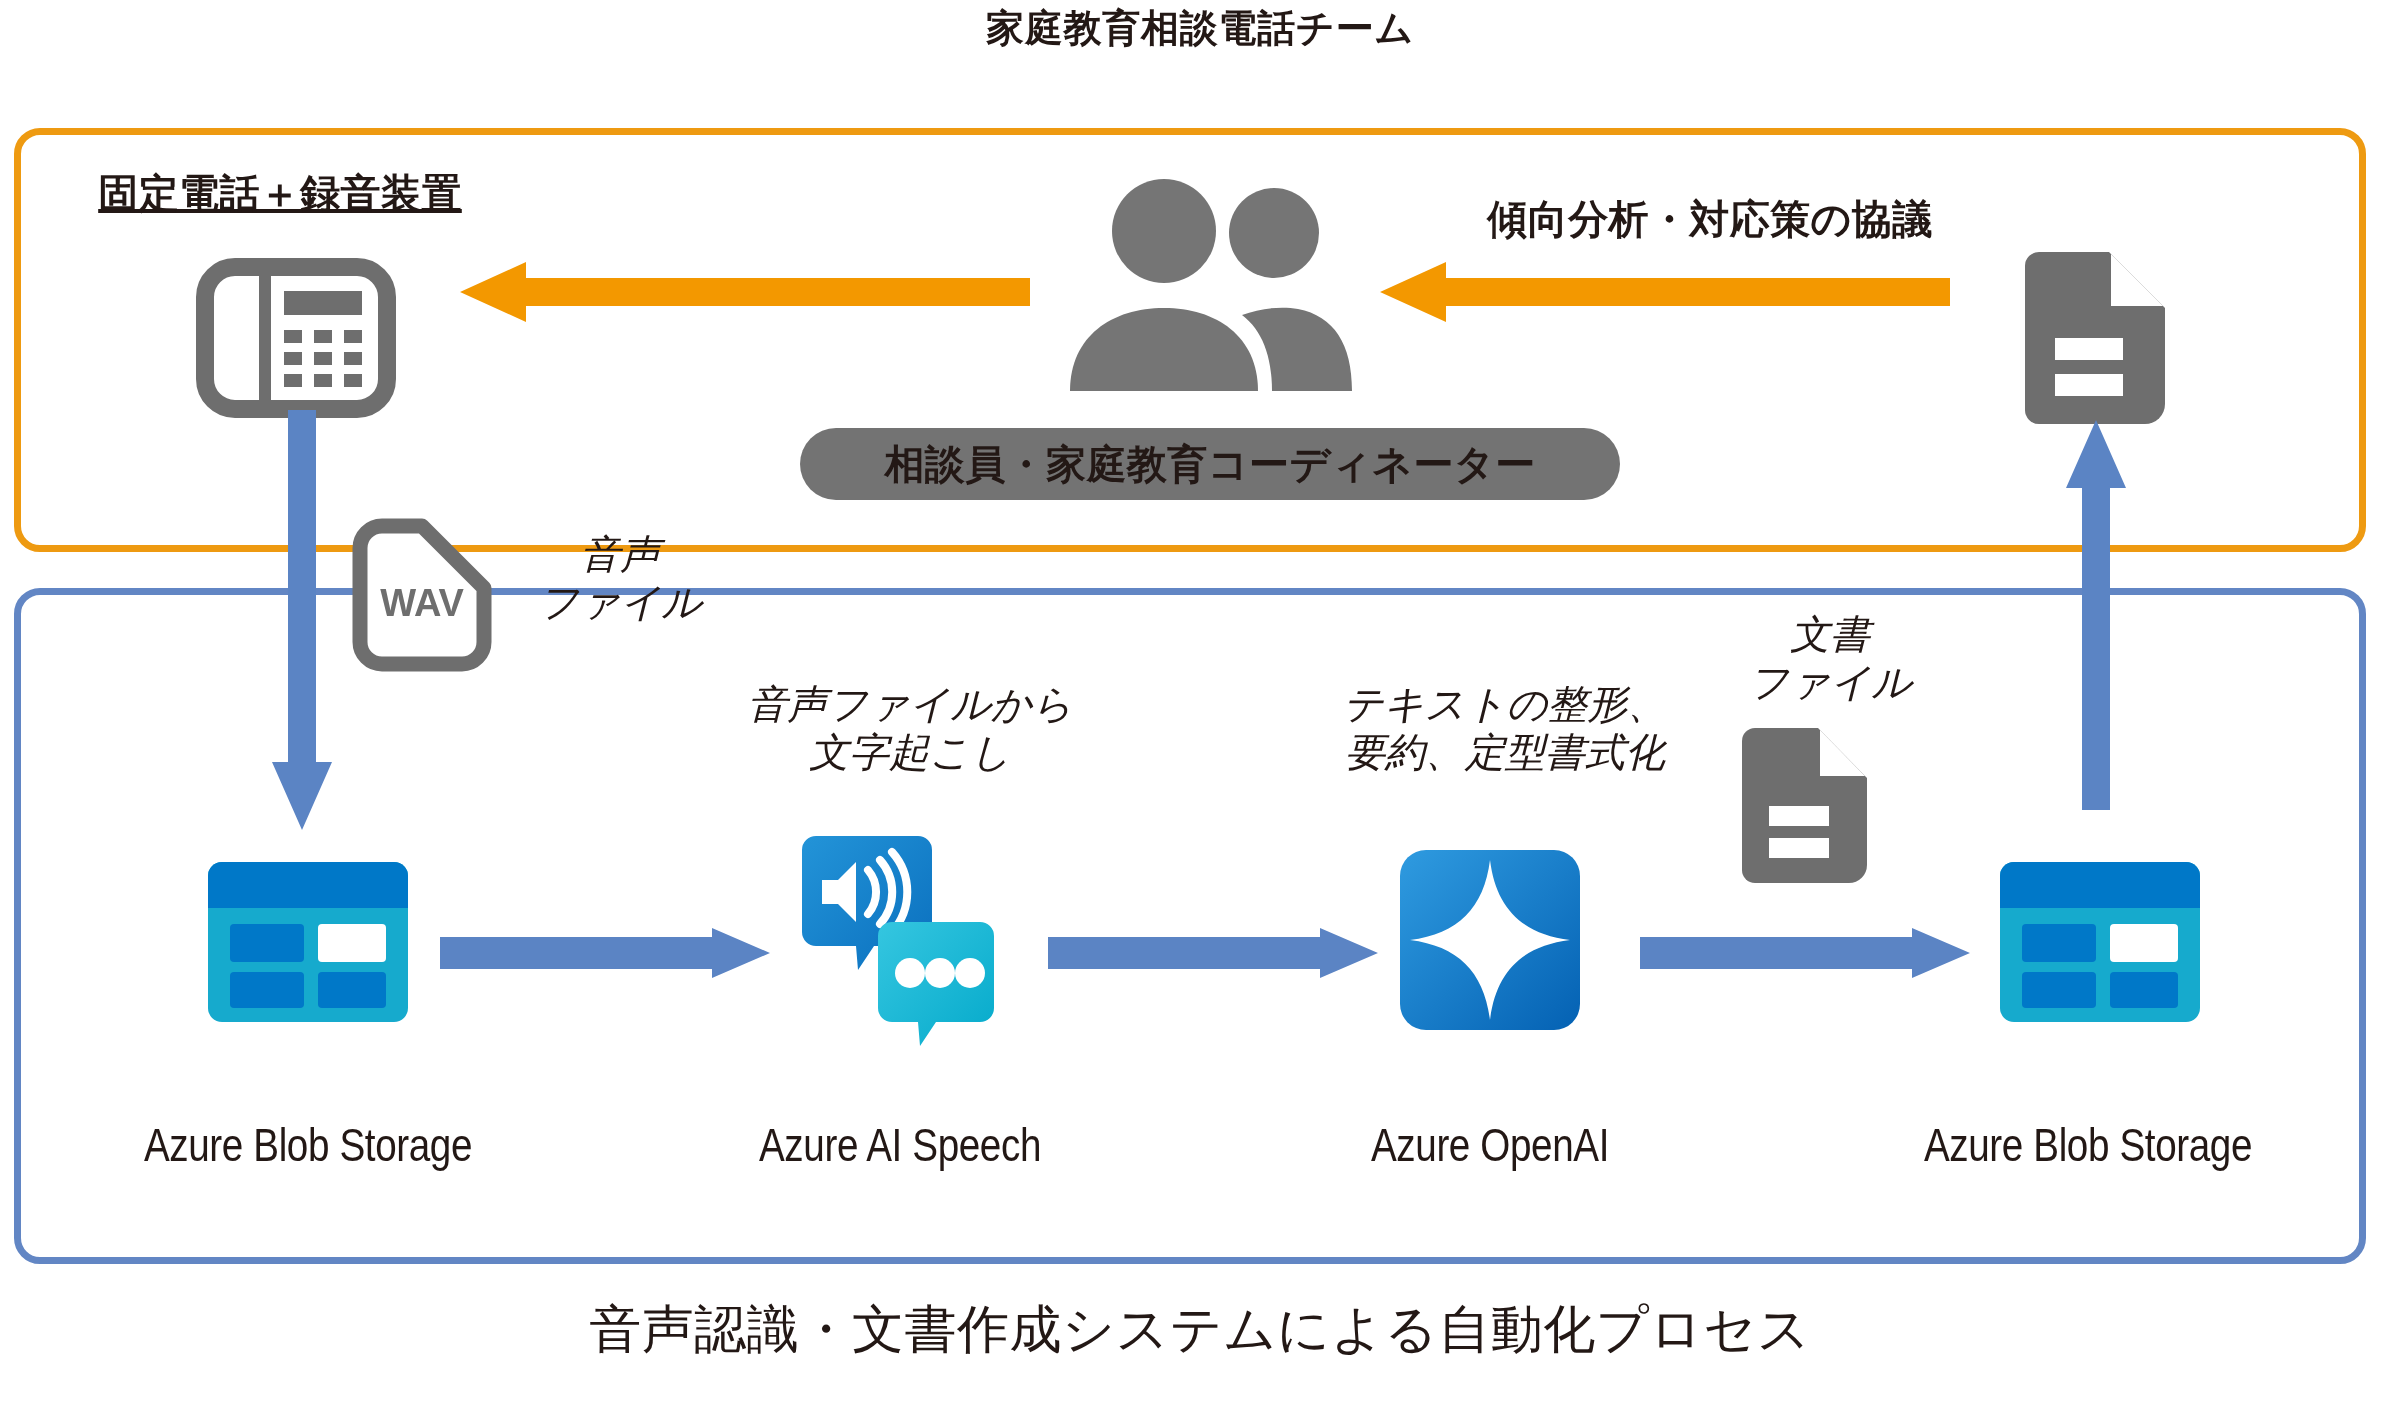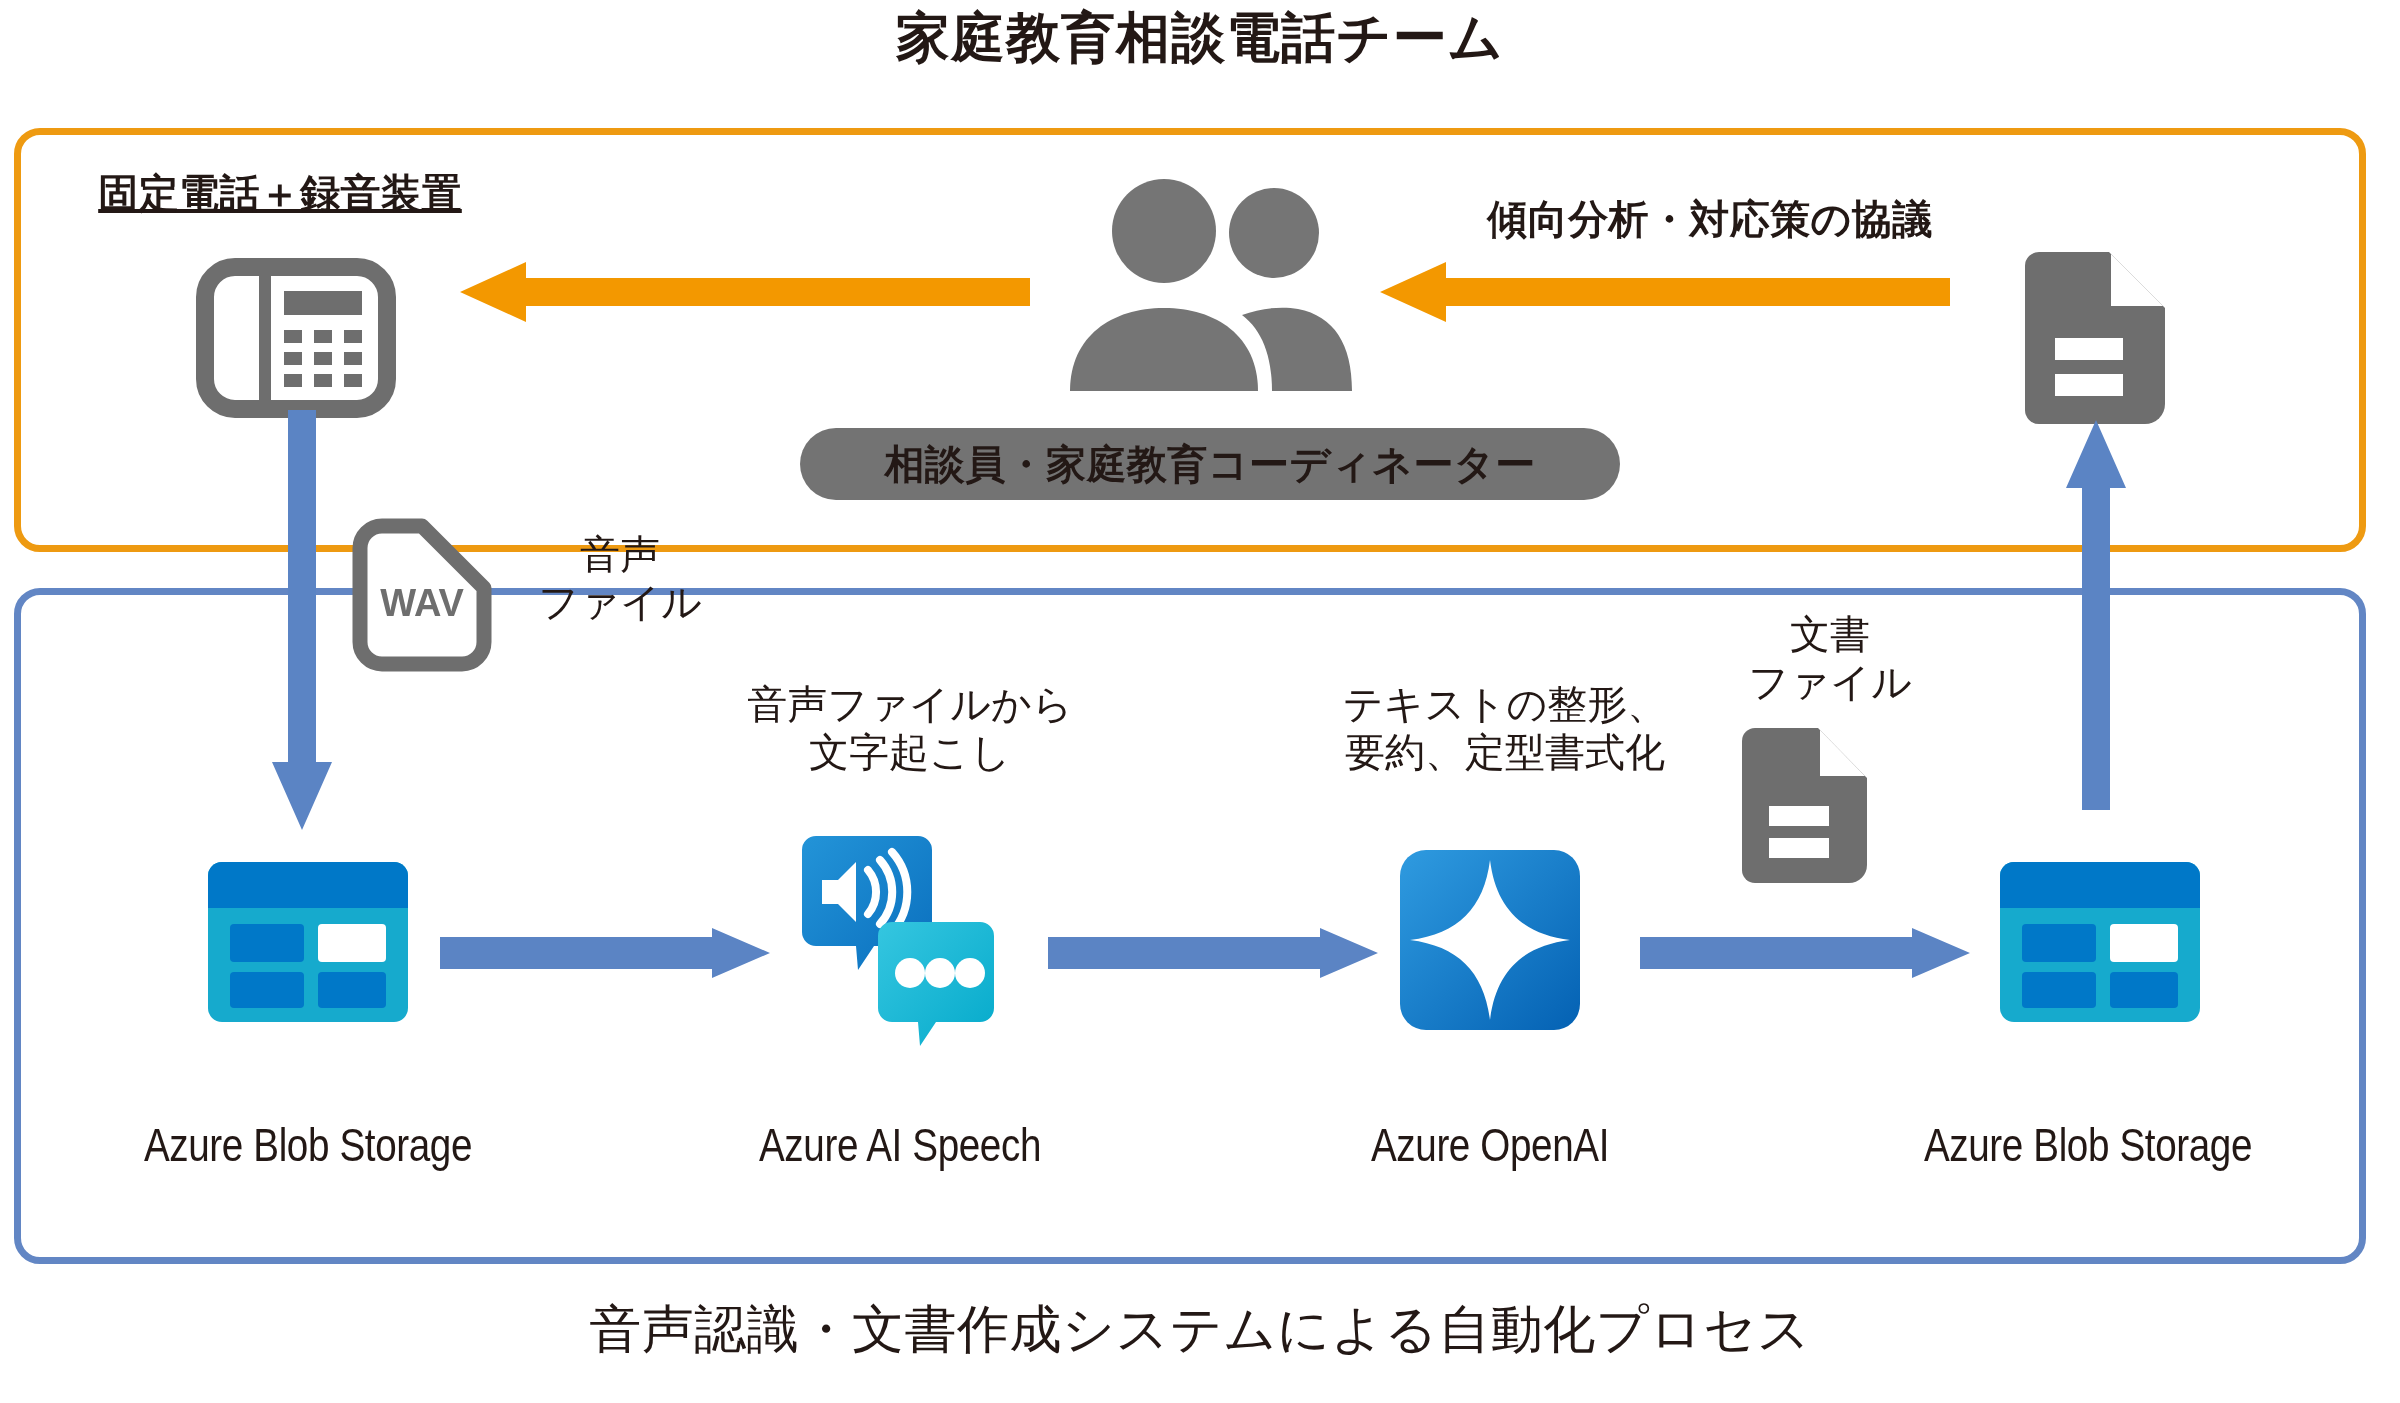--- a/index.html
+++ b/index.html
@@ -15,21 +15,21 @@
     background:#ffffff;
     overflow:hidden;
   }
   .abs{position:absolute;}
   .jp{font-family:"DejaVu Sans","Liberation Sans",sans-serif;}
 
   
   .title-top{
     left:0;top:6px;width:2400px;
     text-align:center;
-    font-size:54px;
+    font-size:38px;
     font-weight:bold;
     letter-spacing:.02em;
     color:#231815;
     line-height:1.2;
   }
   .title-bottom{
     left:0;top:1298px;width:2400px;
     text-align:center;
     font-size:52px;
     font-weight:normal;
@@ -64,20 +64,21 @@
     white-space:pre-line;
     letter-spacing:.01em;
   }
   .lbl-reg{
     font-size:40px;
     font-weight:normal;
     color:#231815;
     line-height:1.2;
     text-align:center;
     white-space:pre-line;
+    font-style:italic;
   }
   .svc-label{
     font-size:46px;
     font-weight:normal;
     color:#231815;
     text-align:center;
     letter-spacing:-0.01em;
     font-family:"Liberation Sans Narrow","Liberation Sans",sans-serif;
     transform:scaleX(0.84);
     transform-origin:center center;

